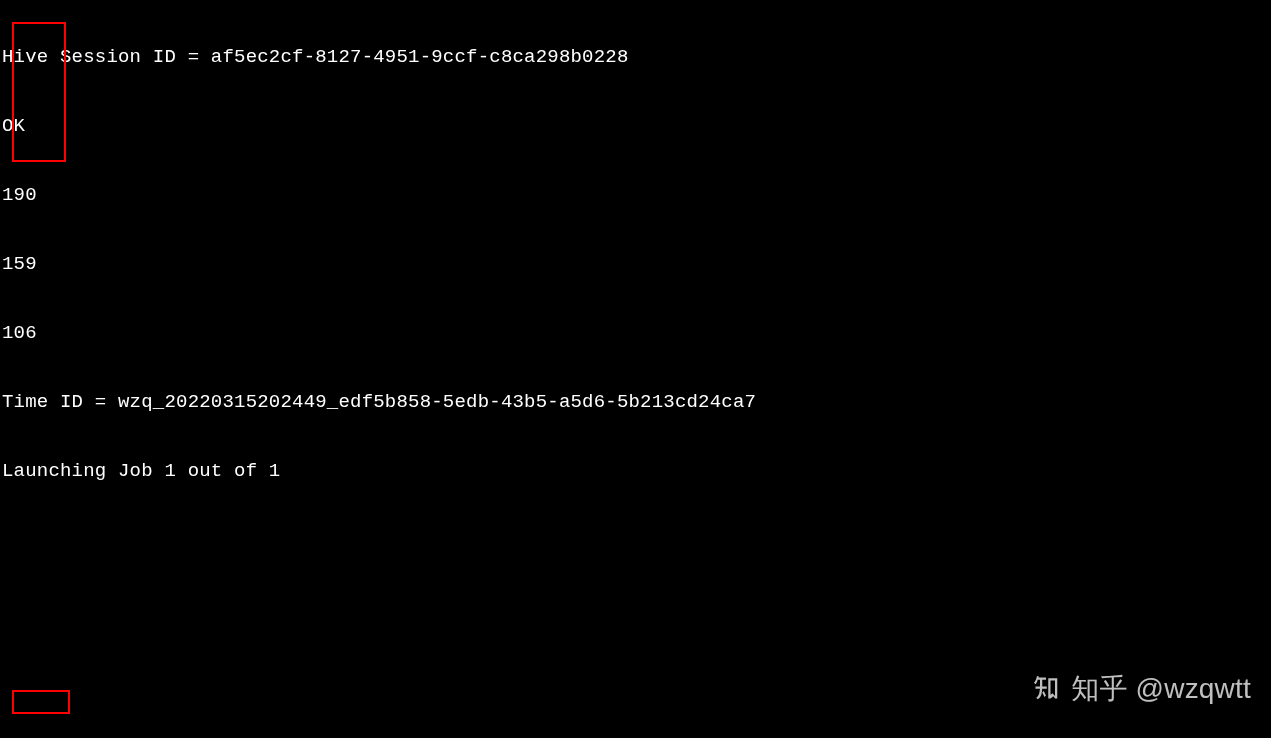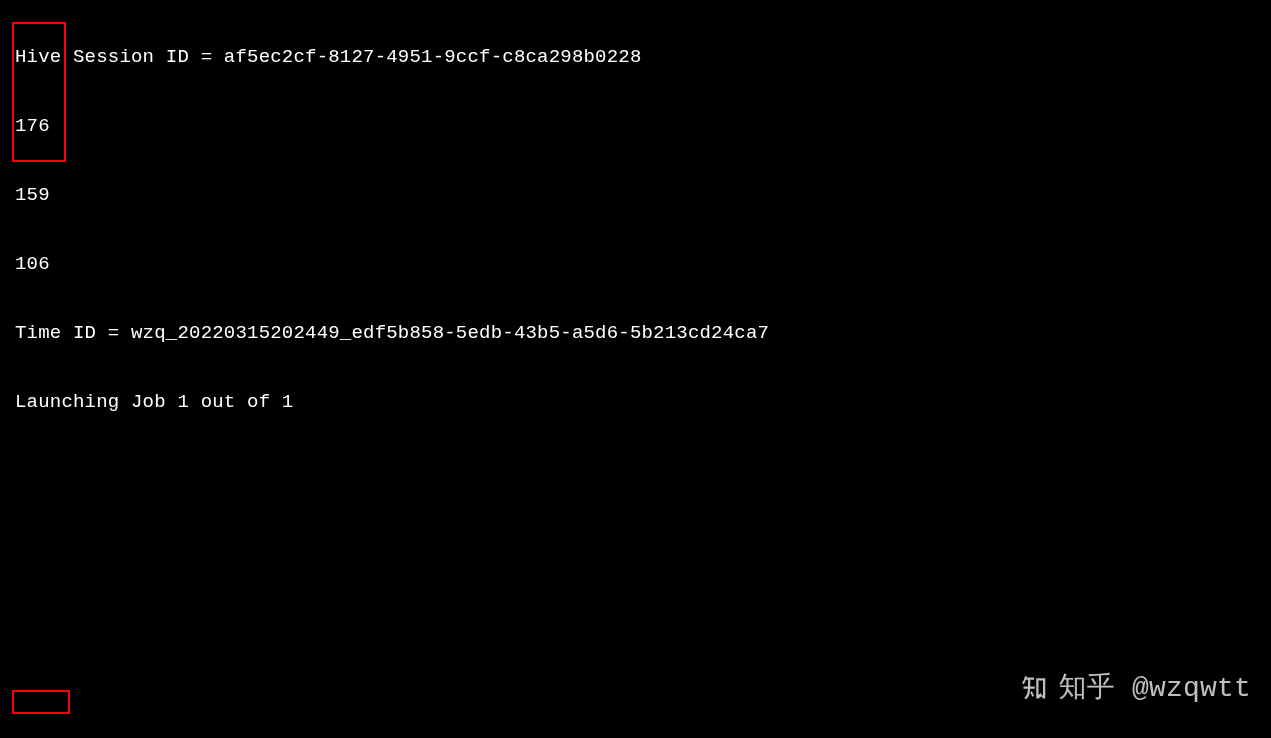--- a/index.html
+++ b/index.html
@@ -18,21 +18,21 @@
       overflow: hidden;
       position: relative;
       letter-spacing: 0.2px;
     }
     .terminal {
       padding: 0;
       white-space: pre;
     }
     .line {
       display: block;
-      padding-left: 15px;
+      padding-left: 2px;
     }
     .box1 {
       position: absolute;
       left: 12px;
       top: 22px;
       width: 54px;
       height: 140px;
       border: 2px solid #ff0000;
       pointer-events: none;
     }
@@ -43,41 +43,42 @@
       width: 58px;
       height: 24px;
       border: 2px solid #ff0000;
       pointer-events: none;
     }
     .watermark {
       position: absolute;
       right: 20px;
       bottom: 35px;
       color: rgba(255,255,255,0.75);
-      font-family: Liberation Mono, monospace;
+      font-family: Liberation Sans, sans-serif;
       font-size: 28px;
       font-weight: 400;
       display: flex;
       align-items: center;
       gap: 10px;
     }
     .zhihu-icon {
       width: 30px;
       height: 30px;
       display: inline-flex;
       align-items: center;
       justify-content: center;
     }
   </style>
 </head>
 <body>
 
 <div class="terminal">
   <span class="line">Hive Session ID = af5ec2cf-8127-4951-9ccf-c8ca298b0228</span>
-  <span class="line">176</span>
+  <span class="line">OK</span>
+  <span class="line">190</span>
   <span class="line">159</span>
   <span class="line">106</span>
   <span class="line">Time ID = wzq_20220315202449_edf5b858-5edb-43b5-a5d6-5b213cd24ca7</span>
   <span class="line">Launching Job 1 out of 1</span>
   
   
   
   
   
   

